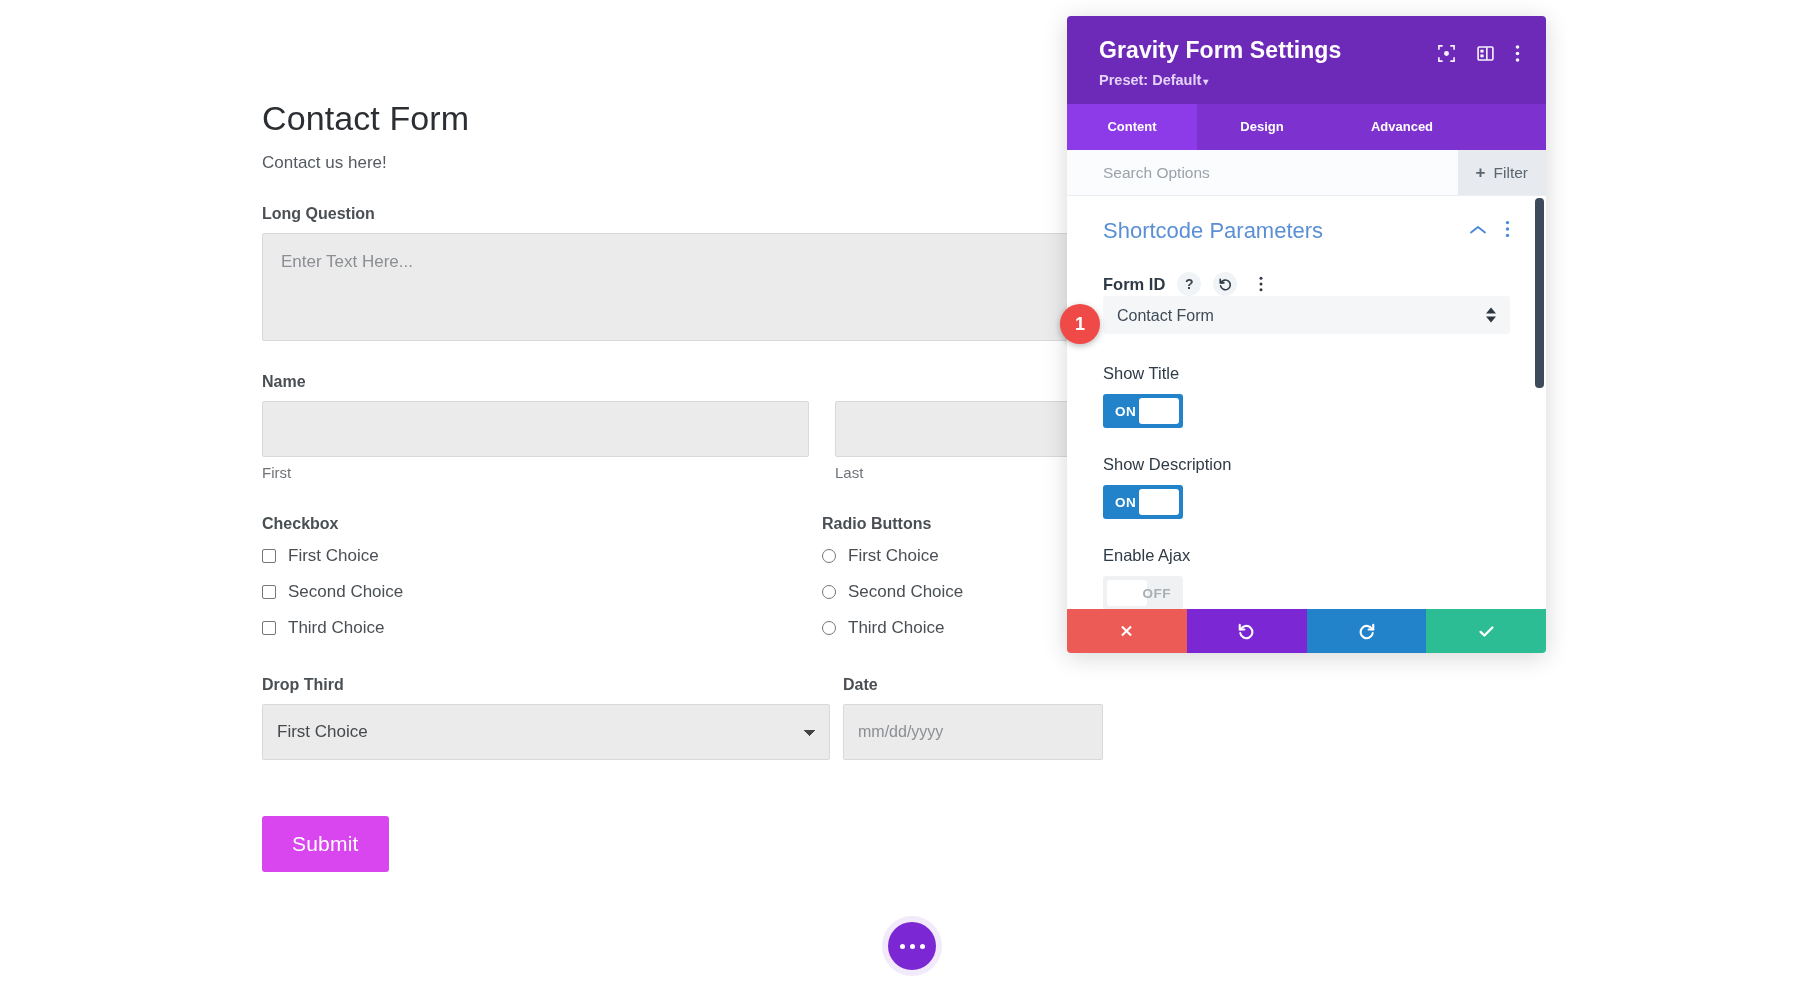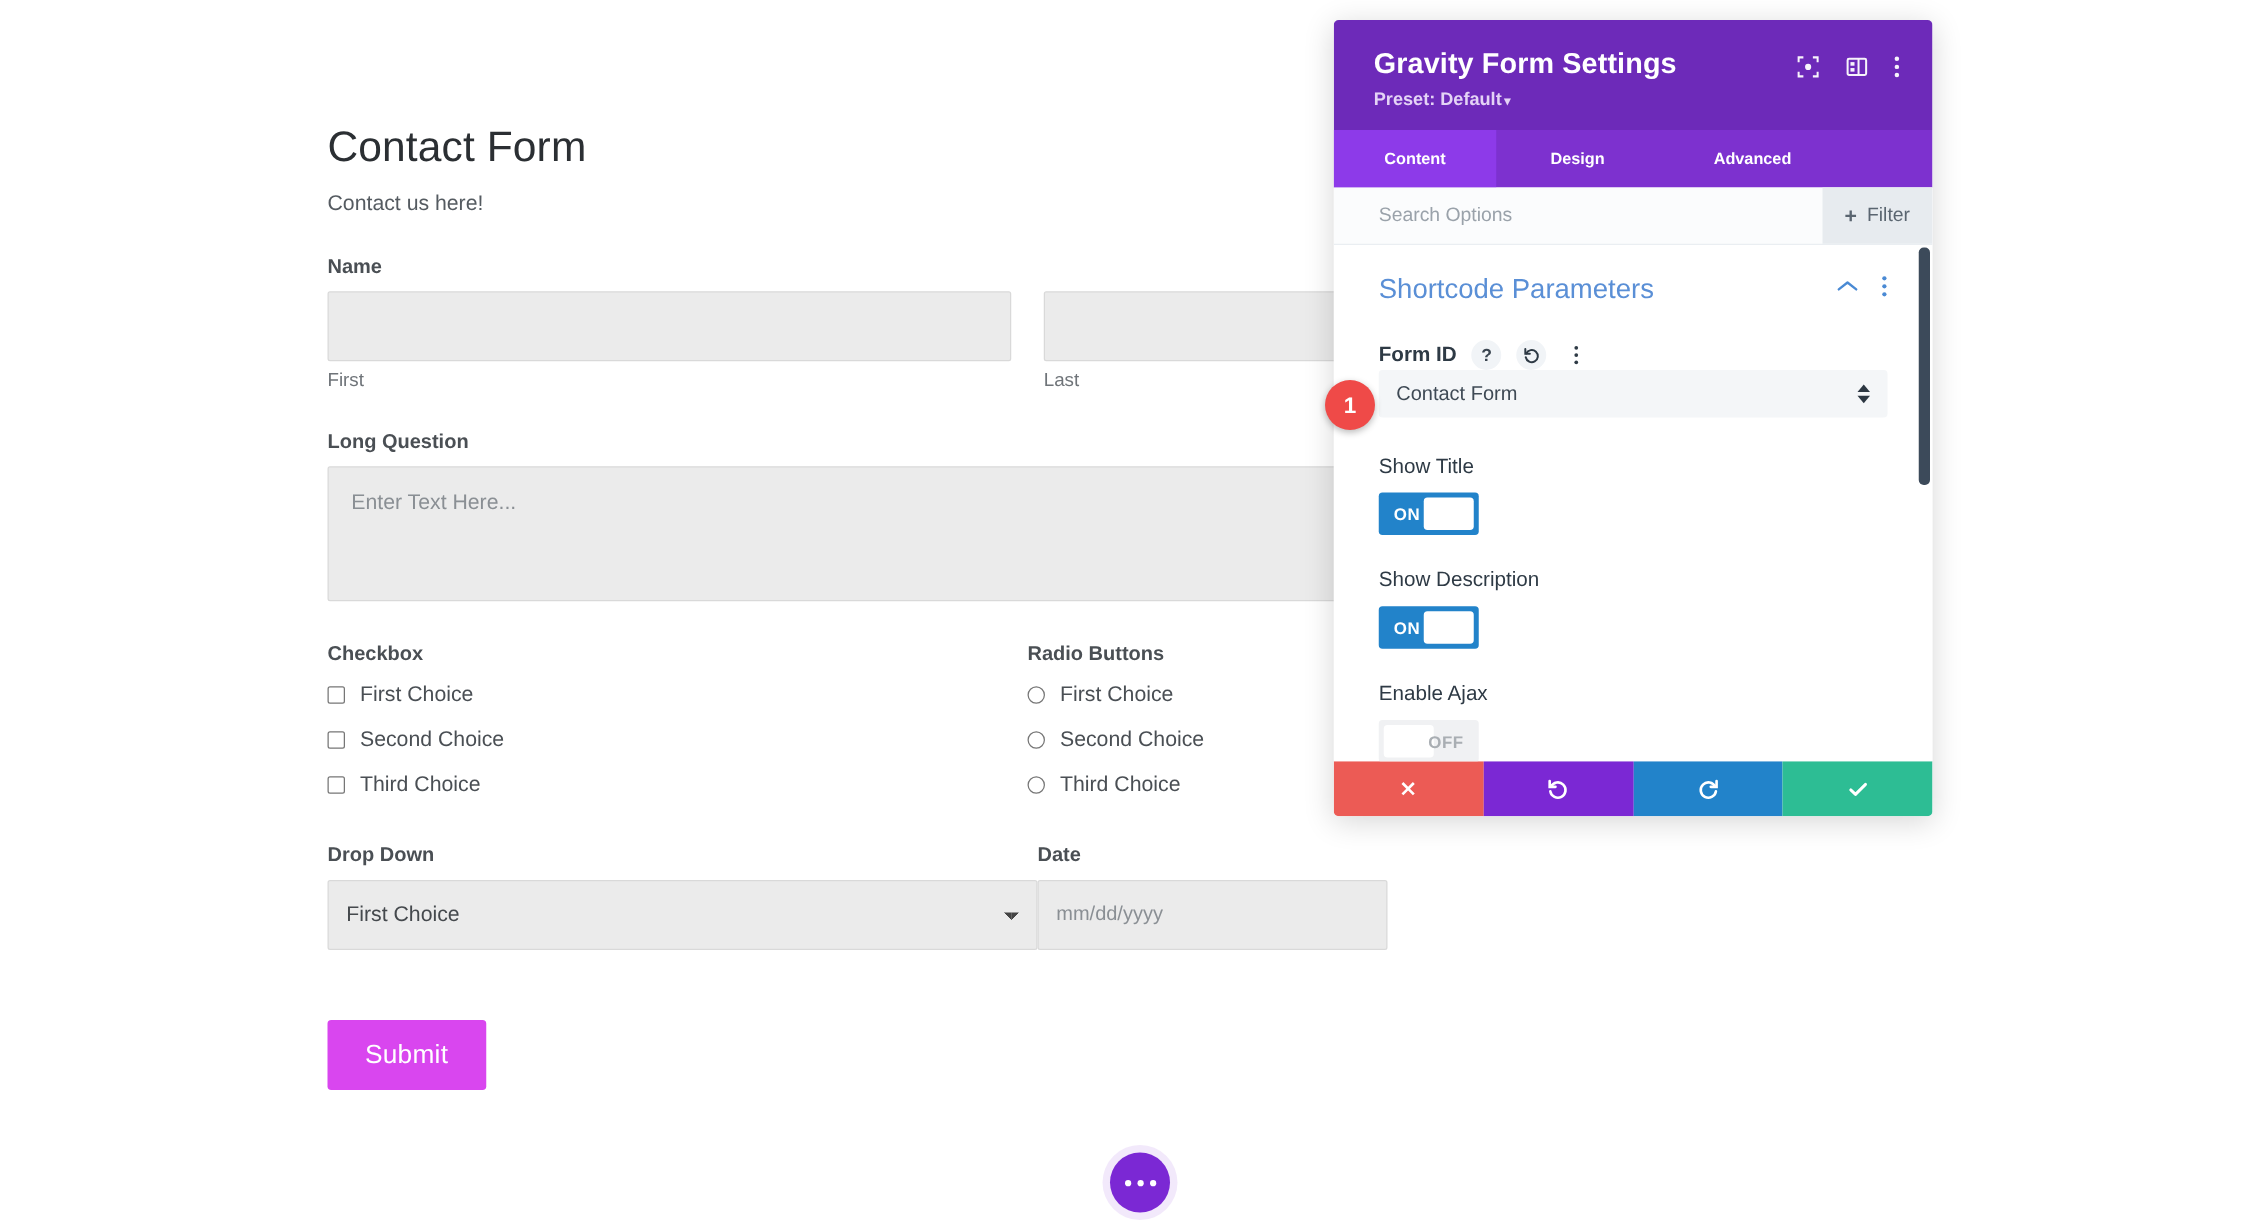--- a/index.html
+++ b/index.html
@@ -101,21 +101,21 @@
     width: 14px; height: 14px;
     border: 1px solid #767676;
     background: #fff;
     border-radius: 50%;
     margin-right: 12px;
     flex: 0 0 auto;
   }
 
   .bottom-cols { display: flex; margin-top: 38px; }
   .bc-left  { width: 568px; }
-  .bc-right { width: 280px; margin-left: 0; }
+  .bc-right { width: 260px; margin-left: 13px; }
 
   .select-field {
     width: 100%;
     height: 56px;
     background: #ebebeb;
     border: 1px solid #d9d9d9;
     border-radius: 2px;
     font-size: 17px;
     color: #45494d;
     padding: 0 14px;
@@ -391,37 +391,37 @@
 
 <div class="page">
 
   <div class="form-wrap">
 
     <h1 class="form-title">Contact Form</h1>
     <p class="form-desc">Contact us here!</p>
 
     
     <div class="field-block">
+      <span class="field-label">Long Question</span>
+      <textarea class="txt-area" placeholder="Enter Text Here..." style=""></textarea>
+    </div>
+
+    
+    <div class="field-block">
       <span class="field-label">Name</span>
       <div class="row2">
         <div class="col">
           <input class="txt-input" type="text" value="" style="">
           <span class="sub-label">First</span>
         </div>
         <div class="col">
           <input class="txt-input" type="text" value="" style="">
           <span class="sub-label">Last</span>
         </div>
       </div>
-    </div>
-
-    
-    <div class="field-block">
-      <span class="field-label">Long Question</span>
-      <textarea class="txt-area" placeholder="Enter Text Here..." style=""></textarea>
     </div>
 
     
     <div class="choice-cols">
 
       <div class="choice-col">
         <span class="field-label">Checkbox</span>
         <label class="choice-row">
           <span class="cb-box"></span>
           <span>First Choice</span>
@@ -449,21 +449,21 @@
         <label class="choice-row">
           <span class="rd-box"></span>
           <span>Third Choice</span>
         </label>
       </div>
     </div>
 
     
     <div class="bottom-cols">
       <div class="bc-left">
-        <span class="field-label">Drop Down</span>
+        <span class="field-label">Drop Third</span>
         <select class="select-field">
           <option>First Choice</option>
           <option>Second Choice</option>
           <option>Third Choice</option>
         </select>
       </div>
       <div class="bc-right">
         <span class="field-label">Date</span>
         <input class="txt-input" type="text" placeholder="mm/dd/yyyy" style="">
       </div>

